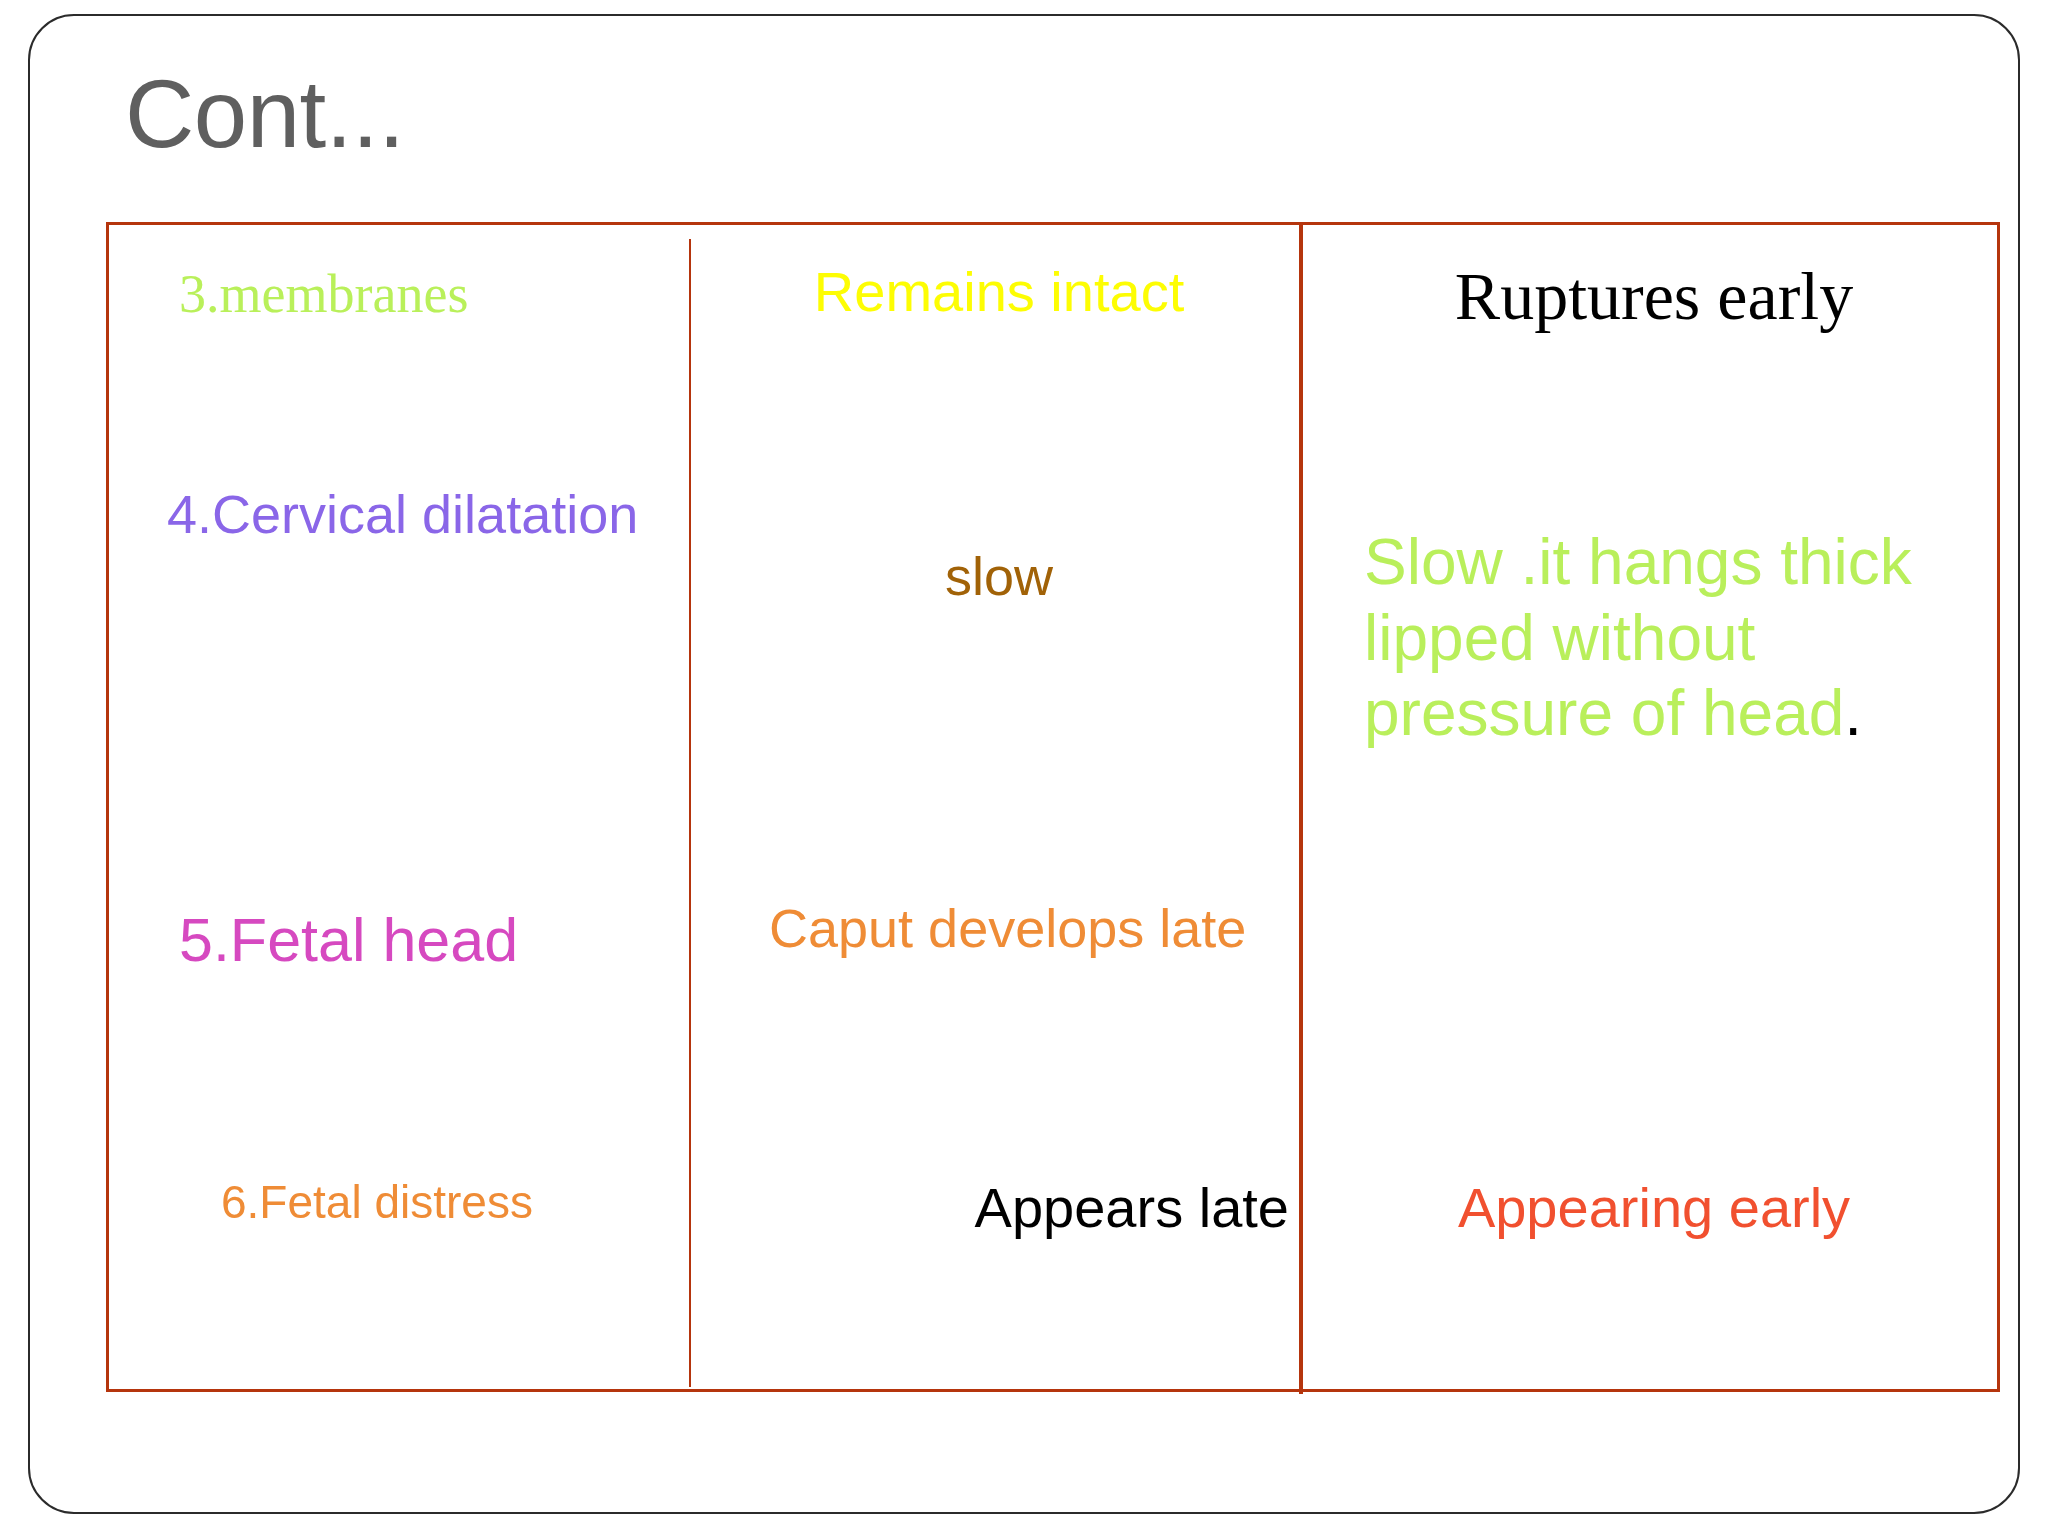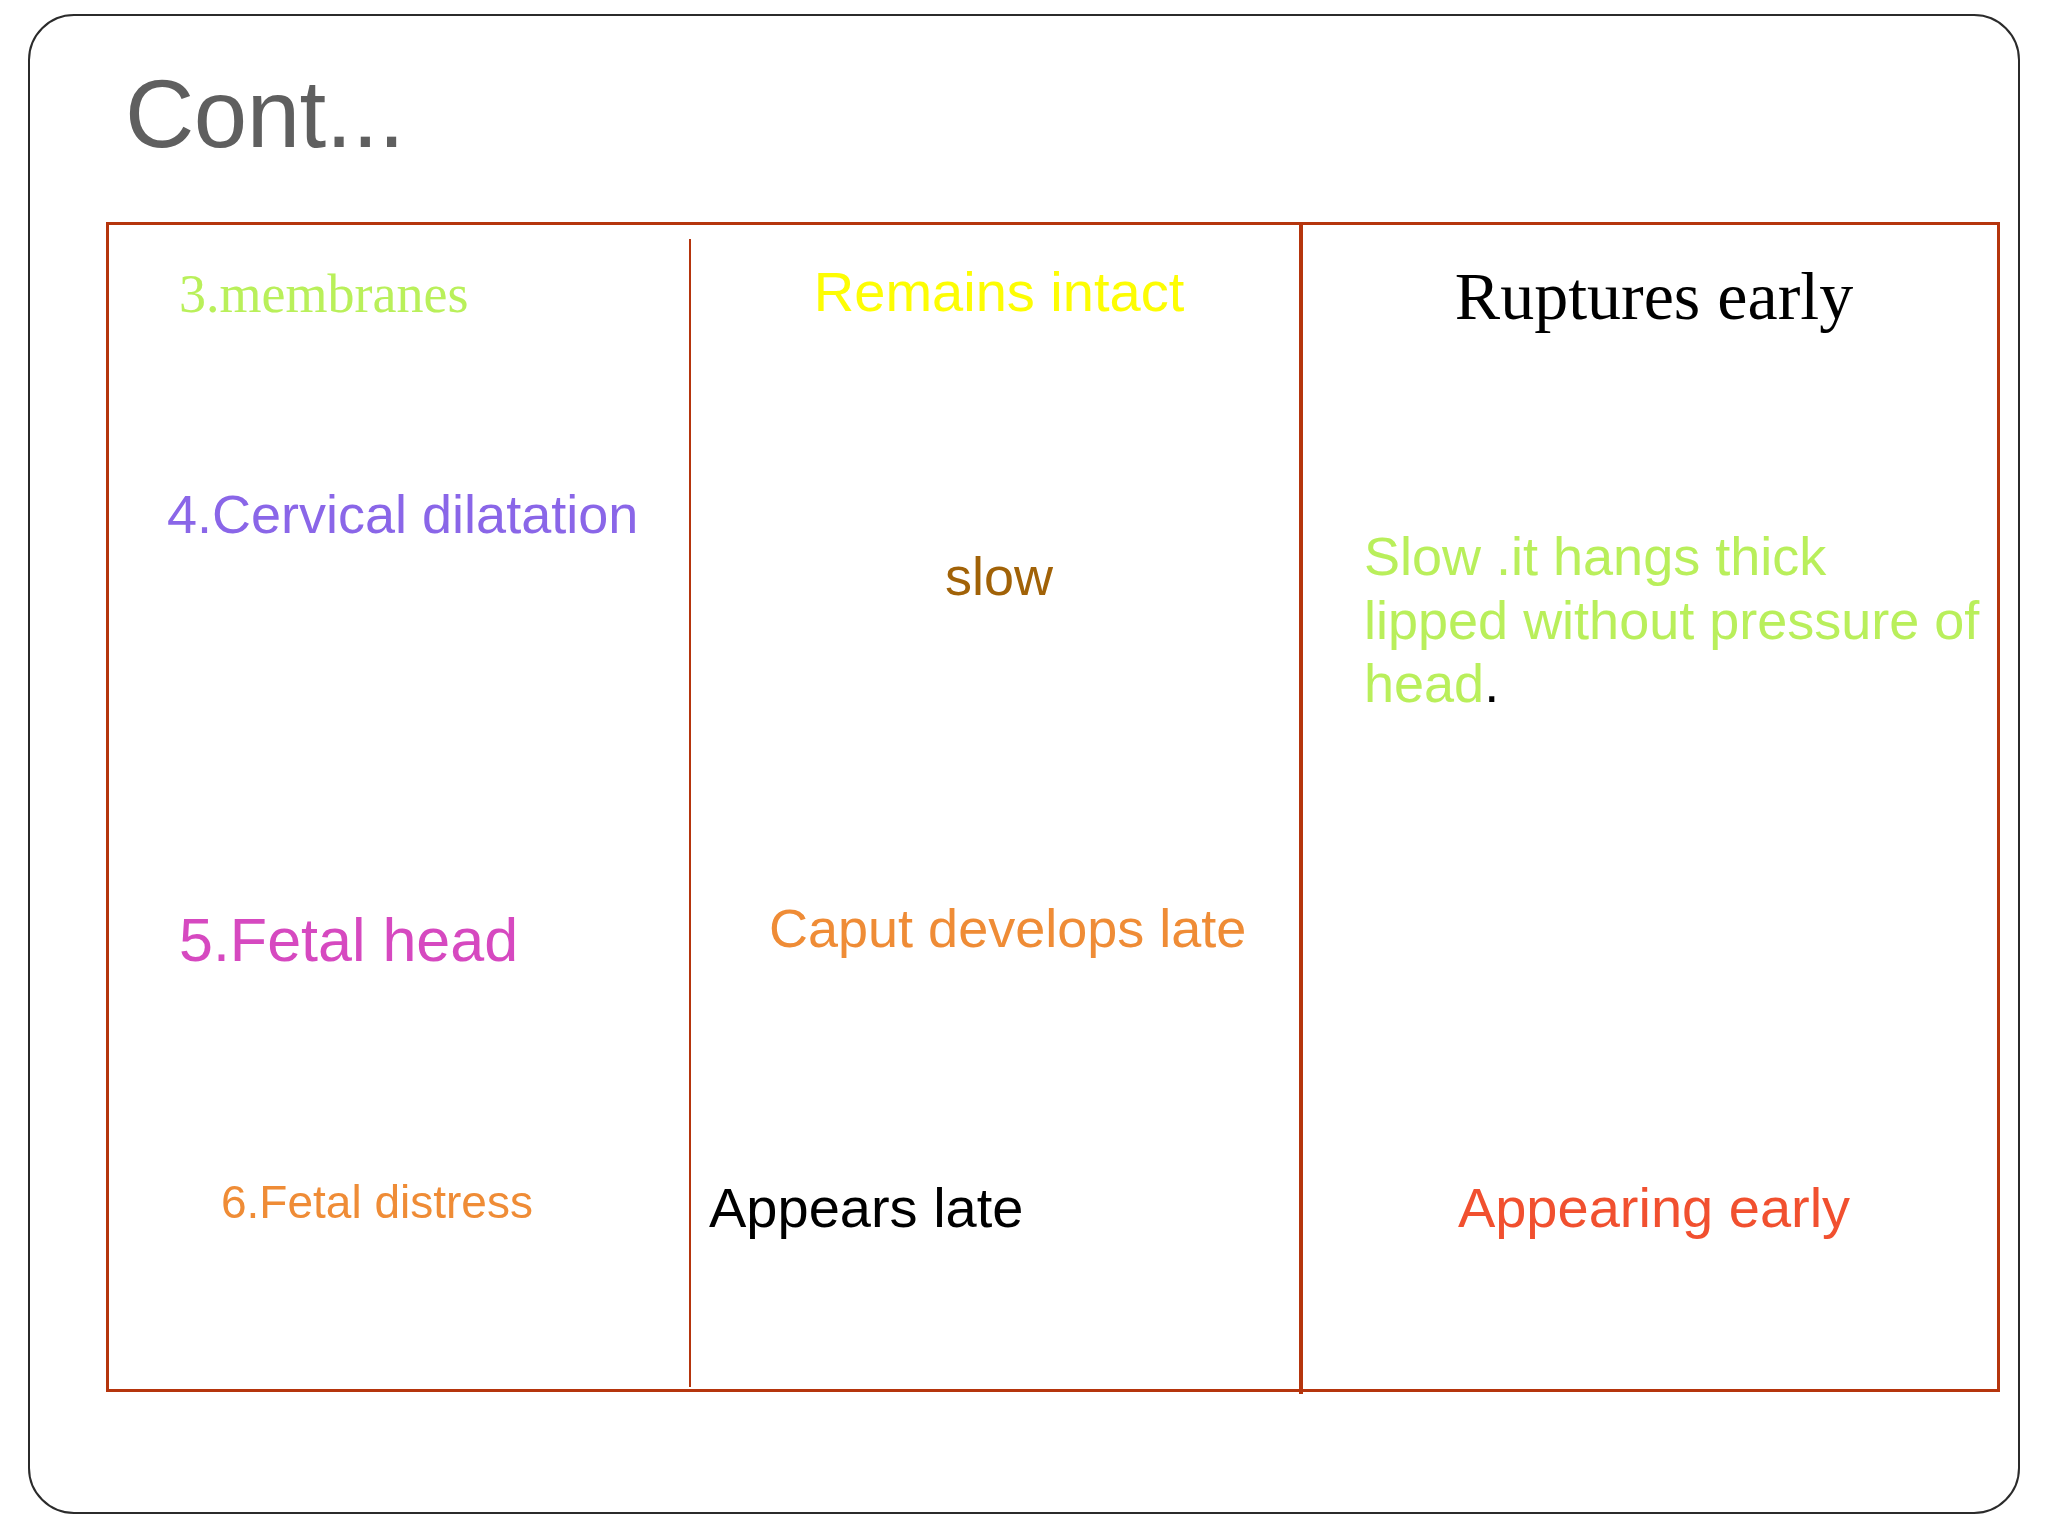--- a/index.html
+++ b/index.html
@@ -105,21 +105,21 @@
   .r2c2 {
     left: 600px; top: 320px; width: 580px;
     font-family: "Liberation Sans", sans-serif;
     font-size: 54px;
     color: #a16207;
     text-align: center;
   }
   .r2c3 {
     left: 1255px; top: 300px; width: 620px;
     font-family: "Liberation Sans", sans-serif;
-    font-size: 54px;
+    font-size: 64px;
     line-height: 1.18;
     color: #b9ef5b;
   }
   .r2c3 .blackdot { color: #000000; }
 
   
   .r3c1 {
     left: 70px; top: 680px; width: 500px;
     font-family: "Liberation Sans", sans-serif;
     font-size: 61px;
@@ -146,21 +146,21 @@
     font-family: "Liberation Sans", sans-serif;
     font-size: 46px;
     color: #ef8c36;
     margin-left: 24px;
   }
   .r4c2 {
     left: 600px; top: 950px; width: 580px;
     font-family: "Liberation Sans", sans-serif;
     font-size: 56px;
     color: #000000;
-    text-align: left;
+    text-align: right;
   }
   .r4c3 {
     left: 1200px; top: 950px; width: 690px;
     font-family: "Liberation Sans", sans-serif;
     font-size: 56px;
     color: #f1502f;
     text-align: center;
   }
 </style>
 </head>

